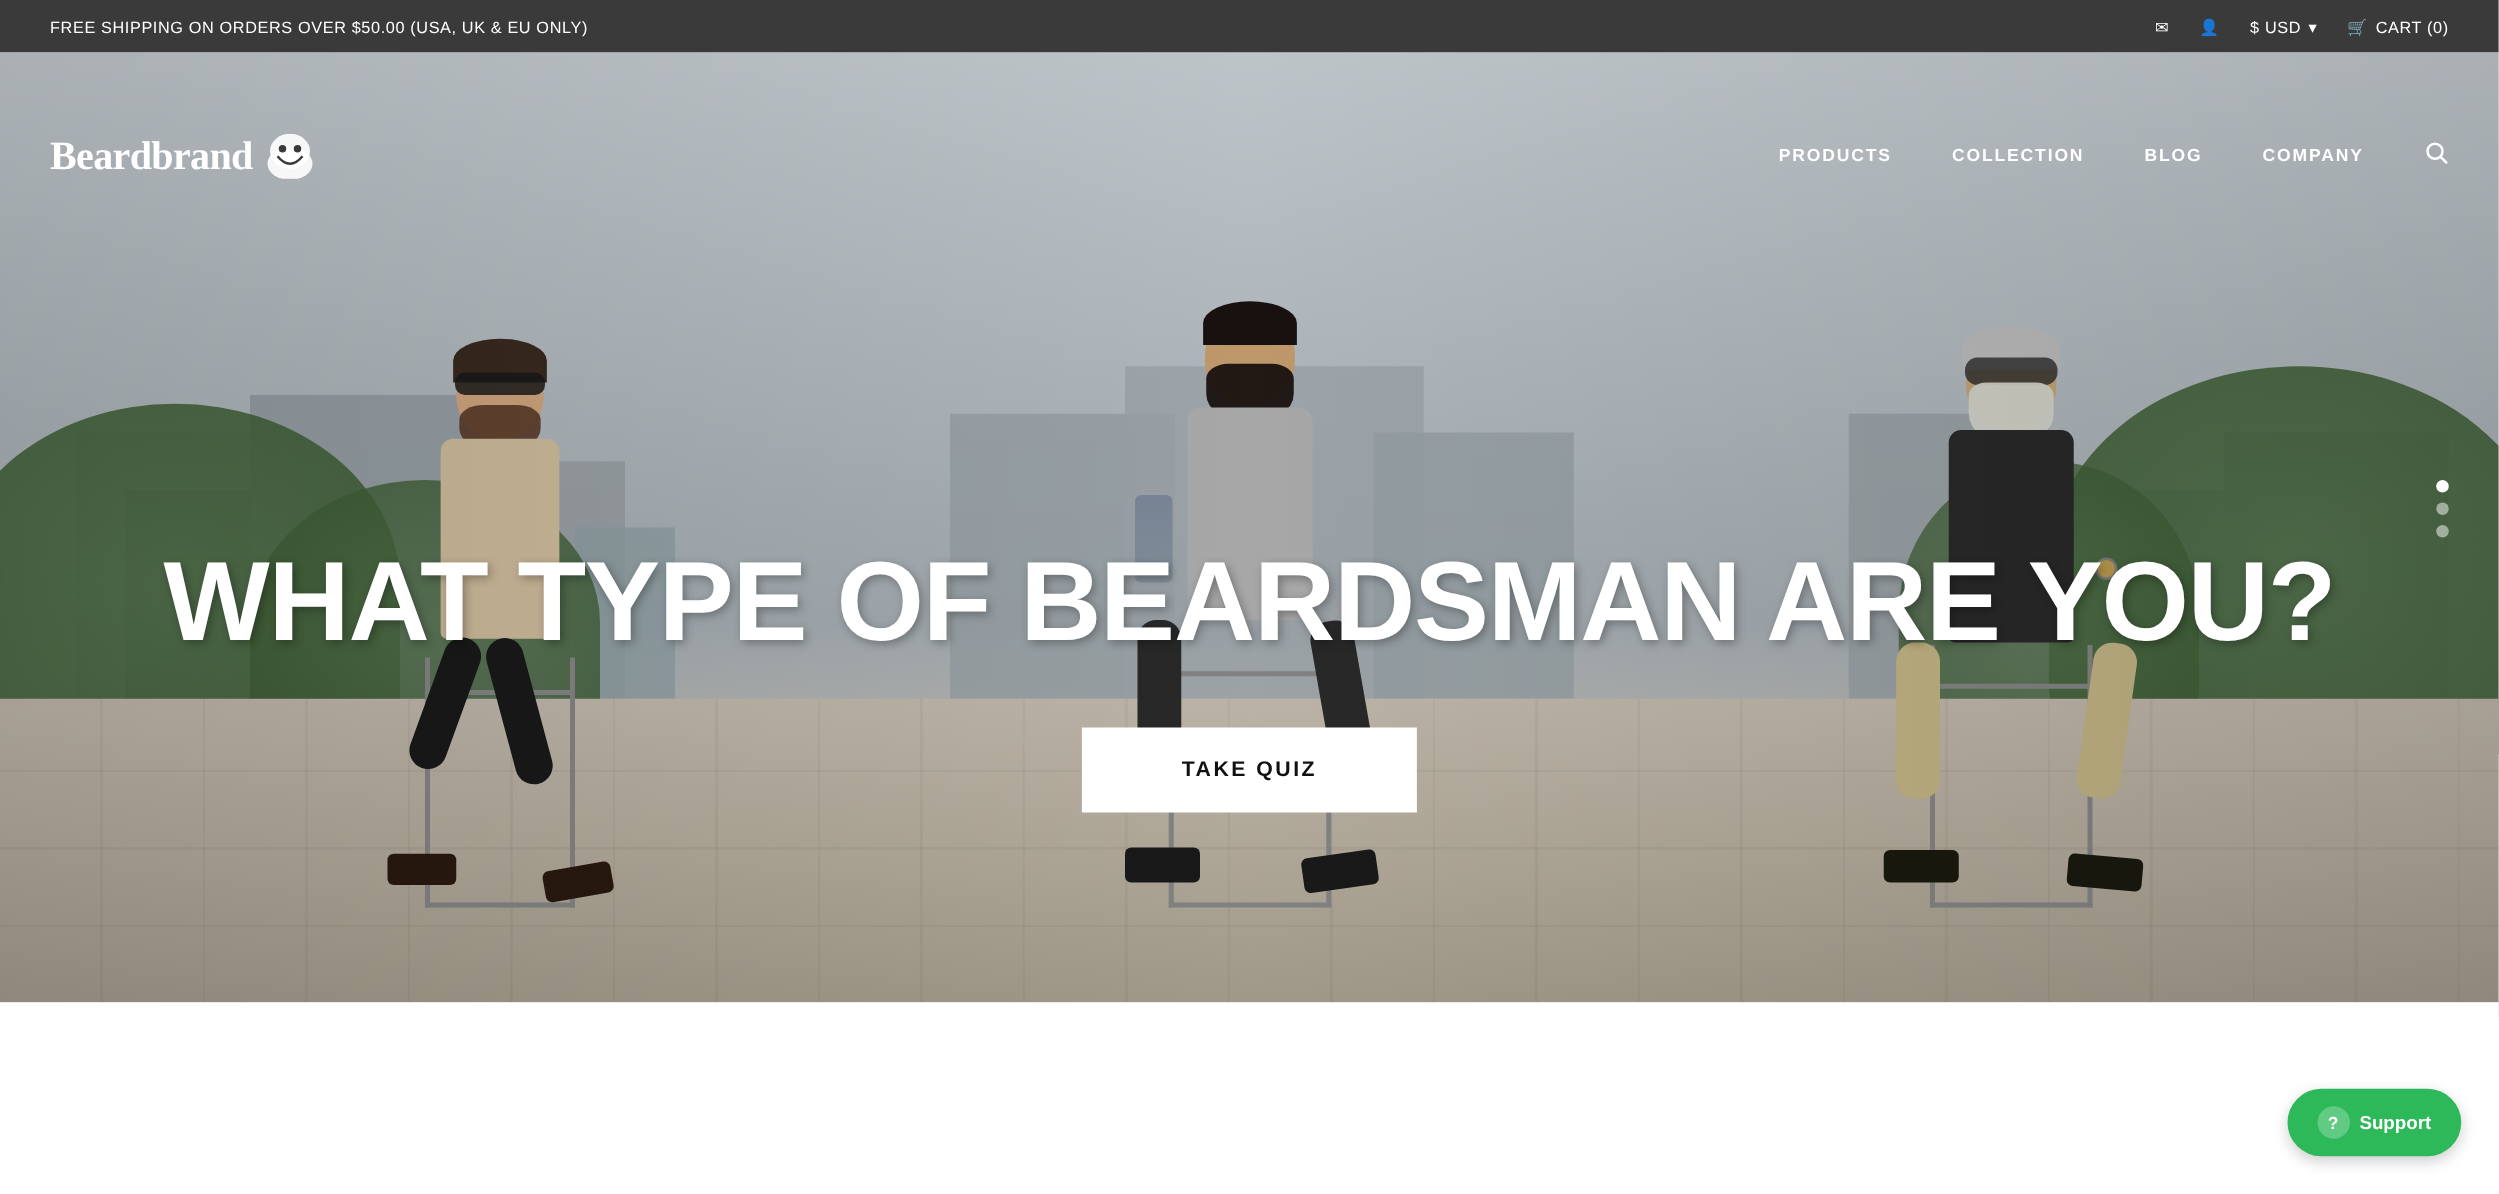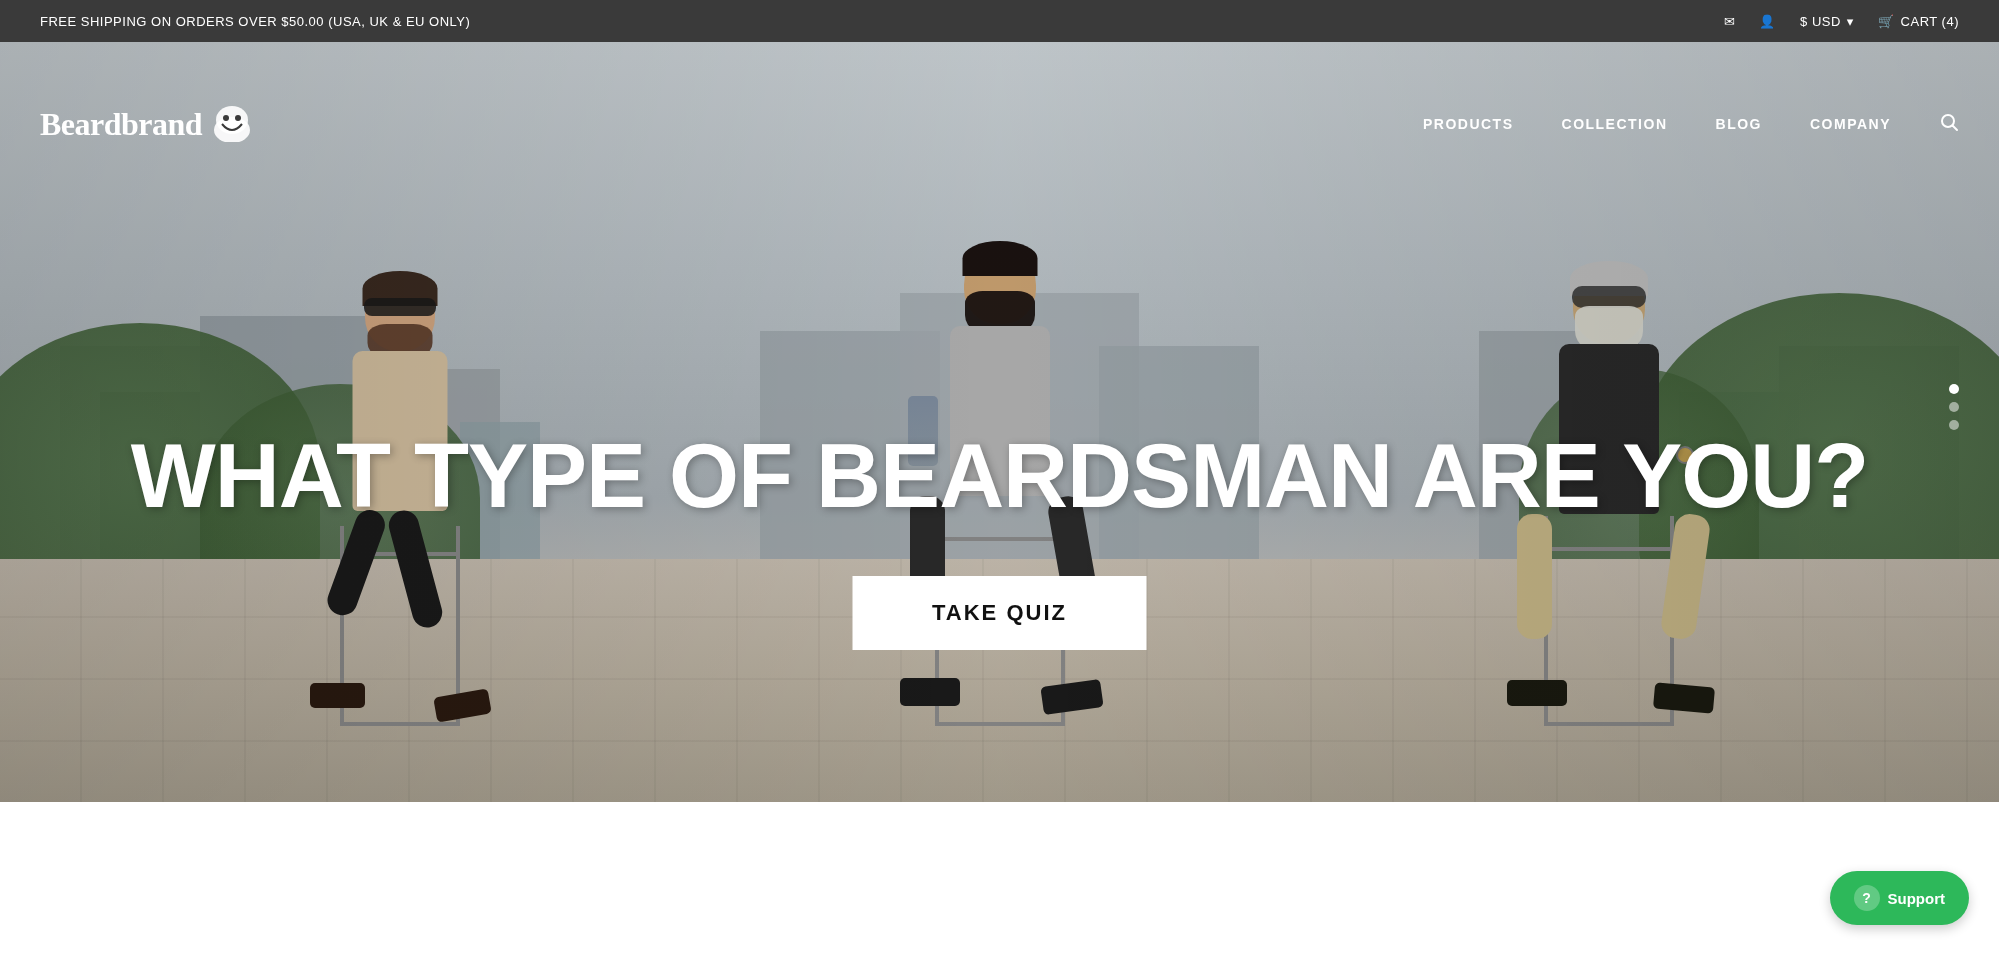--- a/index.html
+++ b/index.html
@@ -41,21 +41,21 @@
       display: flex;
       align-items: center;
       justify-content: space-between;
       padding: 0 40px;
       height: 80px;
       background: transparent;
     }
 
     .logo {
       display: flex;
-      align-items: flex-start;
+      align-items: flex-end;
       gap: 10px;
       cursor: pointer;
     }
     .logo-text {
       font-size: 32px;
       font-weight: 700;
       color: #fff;
       letter-spacing: -0.5px;
       font-family: Georgia, serif;
     }
@@ -129,21 +129,21 @@
       line-height: 1;
       text-shadow: 2px 2px 8px rgba(0,0,0,0.3);
       margin-bottom: 55px;
       white-space: nowrap;
     }
     .hero-cta-btn {
       background: #fff;
       color: #111;
       border: none;
       padding: 24px 80px;
-      font-size: 22px;
+      font-size: 17px;
       font-weight: 700;
       letter-spacing: 2px;
       text-transform: uppercase;
       cursor: pointer;
       display: inline-block;
     }
 
     
     .slide-dots {
       position: absolute;
@@ -207,21 +207,21 @@
   <span>FREE SHIPPING ON ORDERS OVER $50.00 (USA, UK &amp; EU ONLY)</span>
   <div class="right-icons">
     <span>✉</span>
     <span>👤</span>
     <span>
       <span>$ USD</span>
       <span>▾</span>
     </span>
     <span>
       <span>🛒</span>
-      <span>CART (4)</span>
+      <span>CART (0)</span>
     </span>
   </div>
 </div>
 
 <div class="hero">
 
   <div class="hero-photo-container">
 
     <div style="position:absolute; bottom:32%; left:3%; width:8%; height:28%; background:#9fa7ab; opacity:0.85;"></div>
     <div style="position:absolute; bottom:32%; left:5%; width:5%; height:22%; background:#8a9296; opacity:0.85;"></div>

